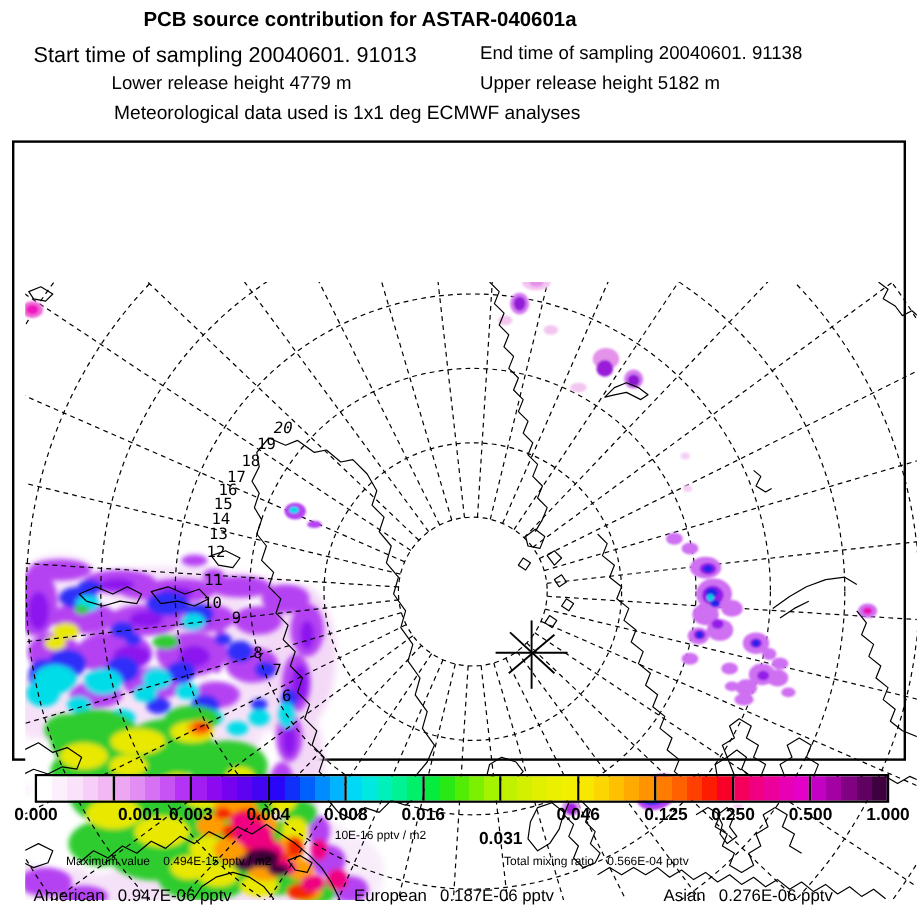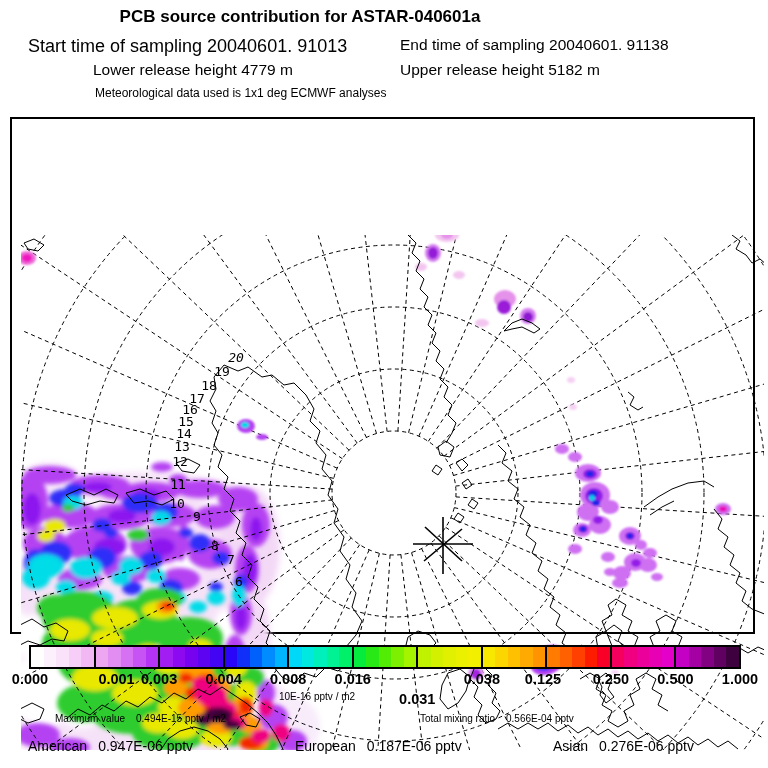--- a/index.html
+++ b/index.html
@@ -5,21 +5,21 @@
   * { margin:0; padding:0; box-sizing:border-box; }
   html,body { width:768px; height:768px; background:#fff; overflow:hidden; }
   body { font-family:"Liberation Sans", sans-serif; color:#000; position:relative; }
   .abs { position:absolute; }
   .hdr { white-space:pre; }
   #title { top:7px; left:0; width:600px; text-align:center; font-size:17px; font-weight:bold; }
   #sub1a { top:36px; left:28px;  font-size:18px; }
   #sub1b { top:36px; left:400px; font-size:15.5px; }
   #sub2a { top:61px; left:93px;  font-size:15.5px; }
   #sub2b { top:61px; left:400px; font-size:15.5px; }
-  #sub3  { top:86px; left:95px;  font-size:12px; }
+  #sub3  { top:86px; left:95px;  font-size:16px; }
   #map { top:117px; left:10px; width:745px; height:517px; border:2px solid #000; background:#fff; }
   #map svg { position:absolute; top:-2px; left:-2px; }
   .coast { fill:none; stroke:#000; stroke-width:1; stroke-linejoin:round; }
   .grat  { fill:none; stroke:#000; stroke-width:1; stroke-dasharray:4 3.5; }
   #map-labels span { position:absolute; font-family:"DejaVu Sans Mono", monospace;
        font-size:13px; line-height:13px; transform:translate(-50%,-50%); }
   #colorbar { top:645px; left:29px; width:712px; height:24px; border:2px solid #000; display:flex; }
   #colorbar .seg { flex:1 1 0; border-right:2px solid #000; }
   #colorbar .seg:last-child { border-right:none; }
   #cb-ticks { top:671px; left:0; width:768px; height:18px; }
@@ -401,22 +401,22 @@
     <div class="seg" style="background: linear-gradient(to right, rgb(196, 0, 196) 0%, rgb(196, 0, 196) 20%, rgb(164, 0, 164) 20%, rgb(164, 0, 164) 40%, rgb(130, 0, 130) 40%, rgb(130, 0, 130) 60%, rgb(96, 0, 96) 60%, rgb(96, 0, 96) 80%, rgb(62, 0, 62) 80%, rgb(62, 0, 62) 100%);"></div>
   </div>
 <div class="abs" id="cb-ticks">
     <span style="left: 30px;">0.000</span>
     <span style="left: 94.5455px; padding-left: 44px;">0.001</span>
     <span style="left: 159.091px;">0.003</span>
     <span style="left: 223.636px;">0.004</span>
     <span style="left: 288.182px;">0.008</span>
     <span style="left: 352.727px;">0.016</span>
     <span style="left: 417.273px; margin-top: 20px;">0.031</span>
-    <span style="left: 481.818px;">0.038</span>
-    <span style="left: 543px;">0.125</span>
+    <span style="left: 481.818px;">0.046</span>
+    <span style="left: 555px;">0.125</span>
     <span style="left: 610.909px;">0.250</span>
     <span style="left: 675.455px;">0.500</span>
     <span style="left: 740px;">1.000</span>
   </div>
 <div class="abs" id="cb-unit">10E-16 pptv / m2</div>
 
 <div class="stat" style="top:713px; left:55px">
   <span>Maximum value</span><span class="sv">0.494E-15 pptv / m2</span>
 </div>
 <div class="stat" style="top:713px; left:420px">

